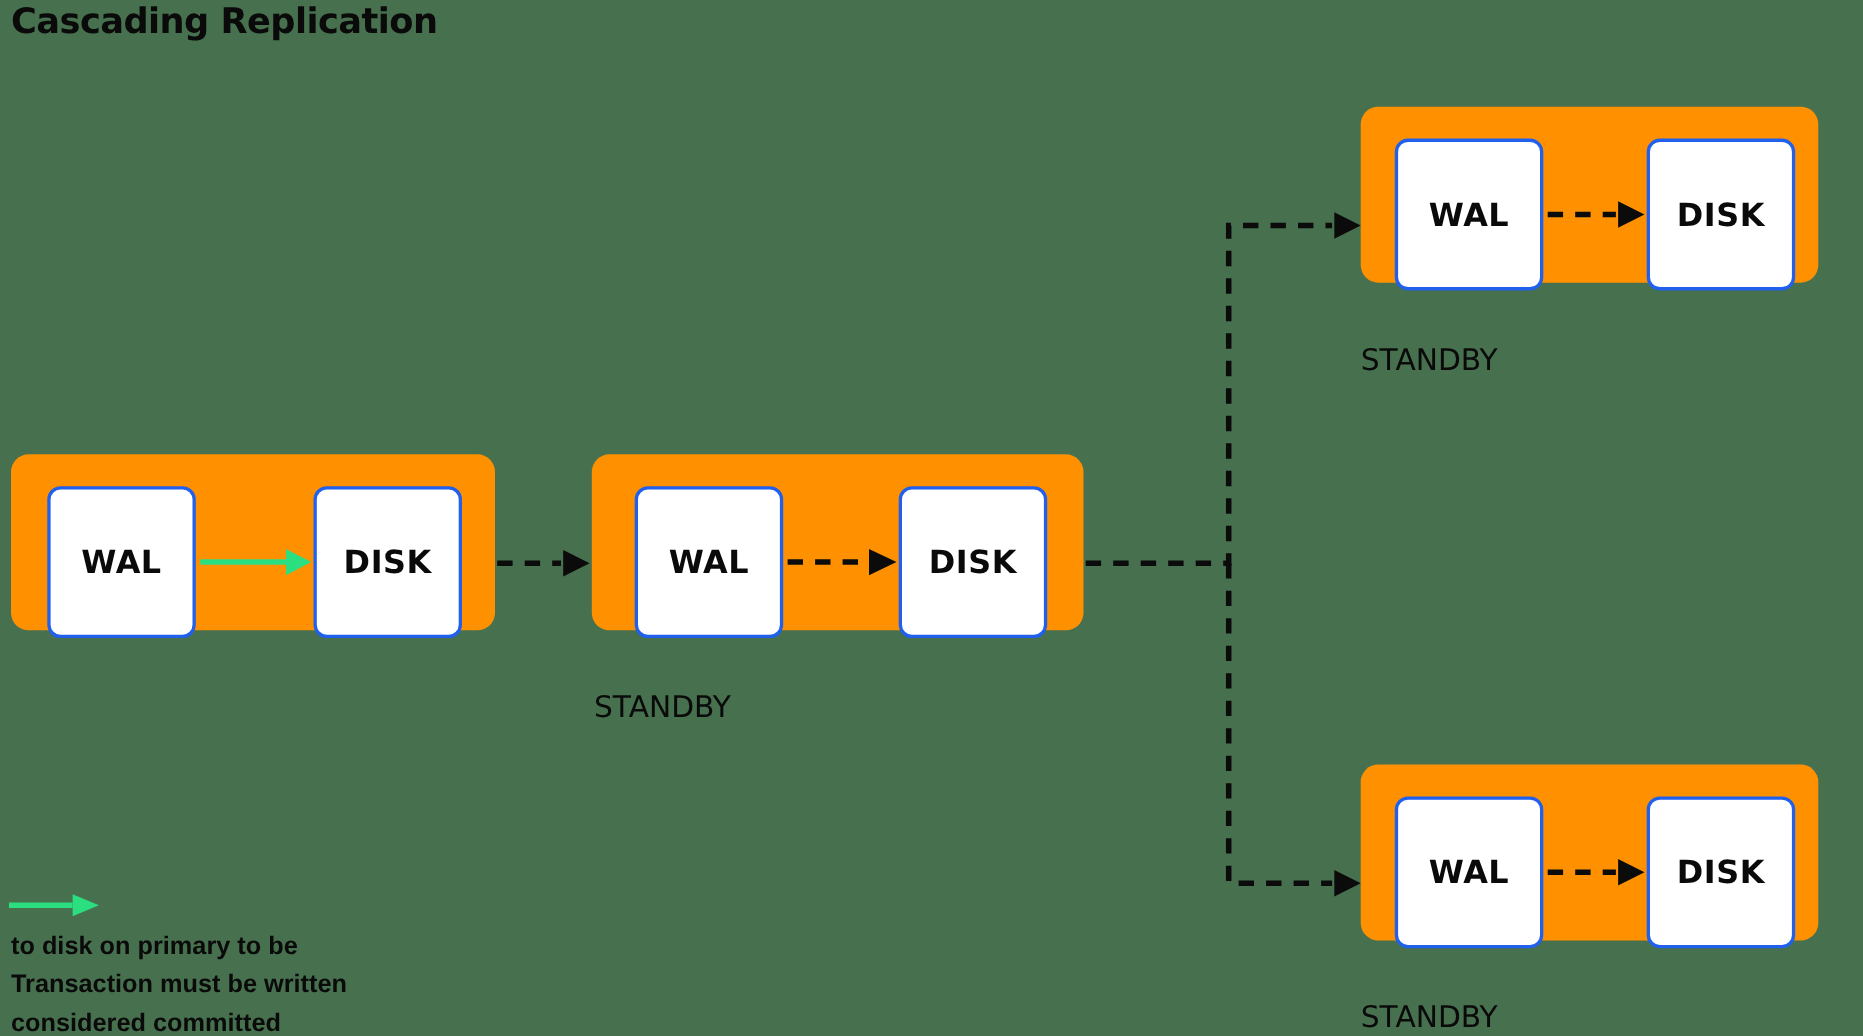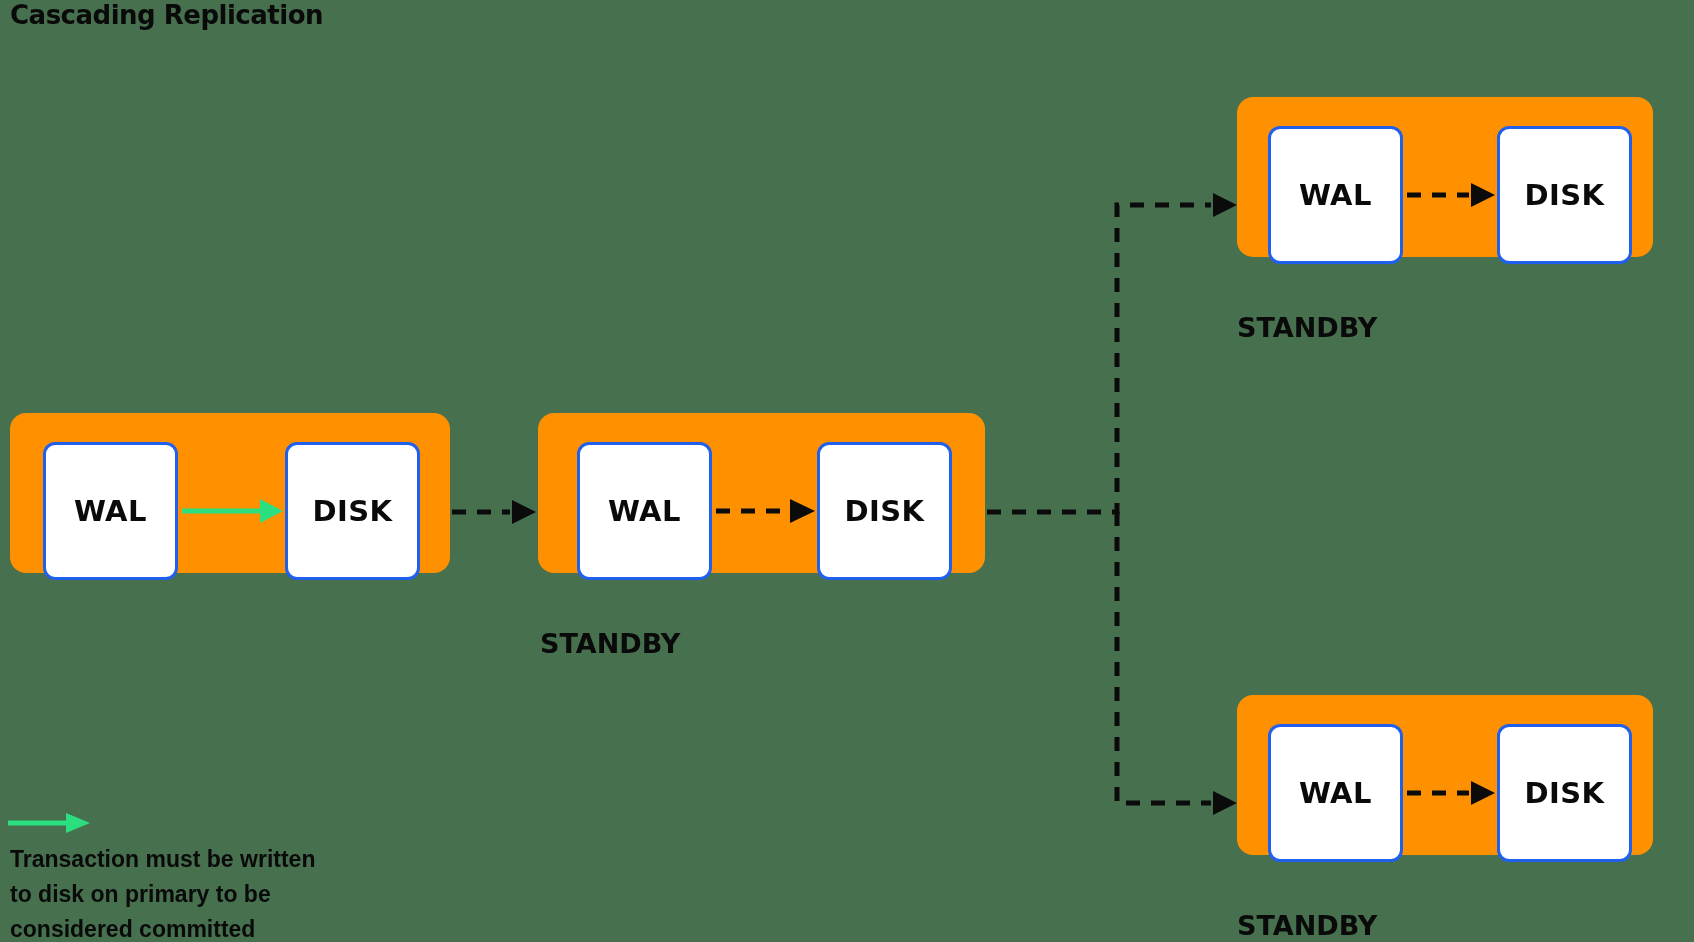--- a/index.html
+++ b/index.html
@@ -10,34 +10,34 @@
     --black:#0B0B0B;
     --green:#2BDF80;
     --text:#0A0A0A;
   }
   html,body{margin:0;padding:0;background:var(--bg);}
   .canvas{
     position:relative;width:1694px;height:942px;background:var(--bg);
     overflow:hidden;font-family:"DejaVu Sans",sans-serif;color:var(--text);
   }
   .title{
-    position:absolute;left:10px;top:0px;font-size:26px;font-weight:800;
+    position:absolute;left:10px;top:0px;font-size:32px;font-weight:800;
     letter-spacing:-0.5px;color:var(--text);
   }
   .server{
     position:absolute;height:160px;background:var(--orange);border-radius:16px;
   }
   .node{
     position:absolute;top:29px;width:135px;height:138px;background:var(--node-bg);
     border:3px solid var(--blue);border-radius:12px;box-sizing:border-box;
     display:flex;align-items:center;justify-content:center;
   }
   .node-label{font-size:29px;font-weight:800;letter-spacing:0.5px;color:var(--text);}
   .server-label{
-    position:absolute;font-size:27px;font-weight:700;letter-spacing:0px;color:var(--text);
+    position:absolute;font-size:27px;font-weight:400;letter-spacing:0px;color:var(--text);
     white-space:nowrap;
   }
   .inner-arrow,.overlay{position:absolute;left:0;top:0;pointer-events:none;}
   .overlay{width:1694px;height:942px;}
   .dash{stroke:var(--black);stroke-width:5;fill:none;stroke-dasharray:14 11;}
   .head{fill:var(--black);stroke:none;}
   .gline{stroke:var(--green);stroke-width:5;fill:none;}
   .ghead{fill:var(--green);stroke:none;}
   
   #g-primary{left:10px;top:413px;width:440px;}
@@ -139,19 +139,19 @@
       <path class="head" d="M1213,791 L1213,815 L1237,803 Z"></path>
     </g>
   </svg>
 
   <div class="legend">
     <svg width="92" height="26" style="display:block">
       <line class="gline" x1="0" y1="13" x2="58" y2="13"></line>
       <path class="ghead" d="M58,3 L58,23 L82,13 Z"></path>
     </svg>
     <div class="legend-text">
+      <div>to disk on primary to be</div>
       <div>Transaction must be written</div>
-      <div>to disk on primary to be</div>
       <div>considered committed</div>
     </div>
   </div>
 
 </div>
 
 </body></html>

